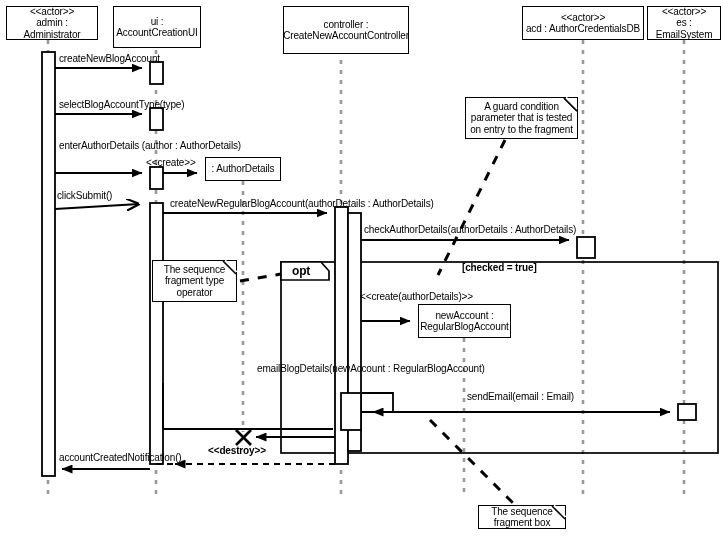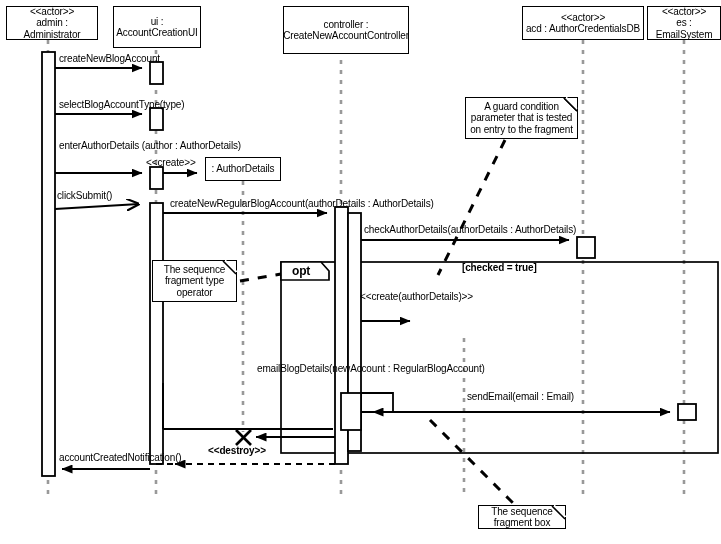--- a/index.html
+++ b/index.html
@@ -202,20 +202,24 @@
 
   <div class="hdr" style="left:647px; top:6px; width:74px; height:34px;">
     <div>&lt;&lt;actor&gt;&gt;</div>
     <div>es : EmailSystem</div>
   </div>
 
   <div class="objbox" style="left:205px; top:157px; width:76px; height:24px;">
     <div>: AuthorDetails</div>
   </div>
 
+  <div class="objbox" style="left:418px; top:304px; width:93px; height:34px;">
+    <div>newAccount :</div>
+    <div>RegularBlogAccount</div>
+  </div>
 
   <div class="fraglabel" style="left:292px; top:264px;">opt</div>
 
   <div class="lbl bold" style="left:462px; top:262px;">[checked = true]</div>
 
   <div class="lbl" style="left:59px; top:53px;">createNewBlogAccount</div>
   <div class="lbl" style="left:59px; top:99px;">selectBlogAccountType(type)</div>
   <div class="lbl" style="left:59px; top:140px;">enterAuthorDetails (author : AuthorDetails)</div>
   <div class="lbl" style="left:146px; top:157px;">&lt;&lt;create&gt;&gt;</div>
   <div class="lbl" style="left:57px; top:190px;">clickSubmit()</div>

